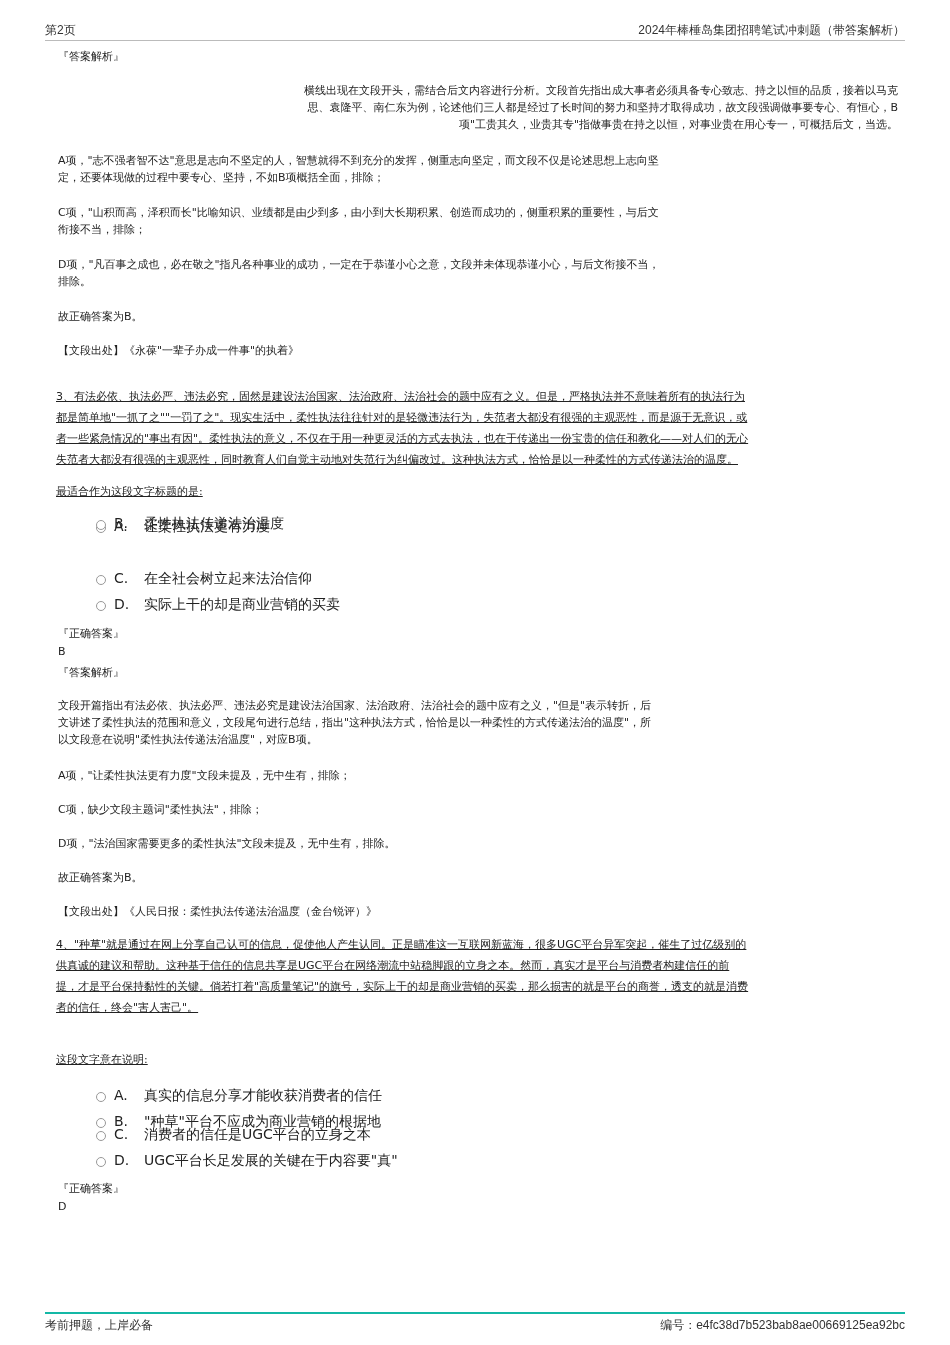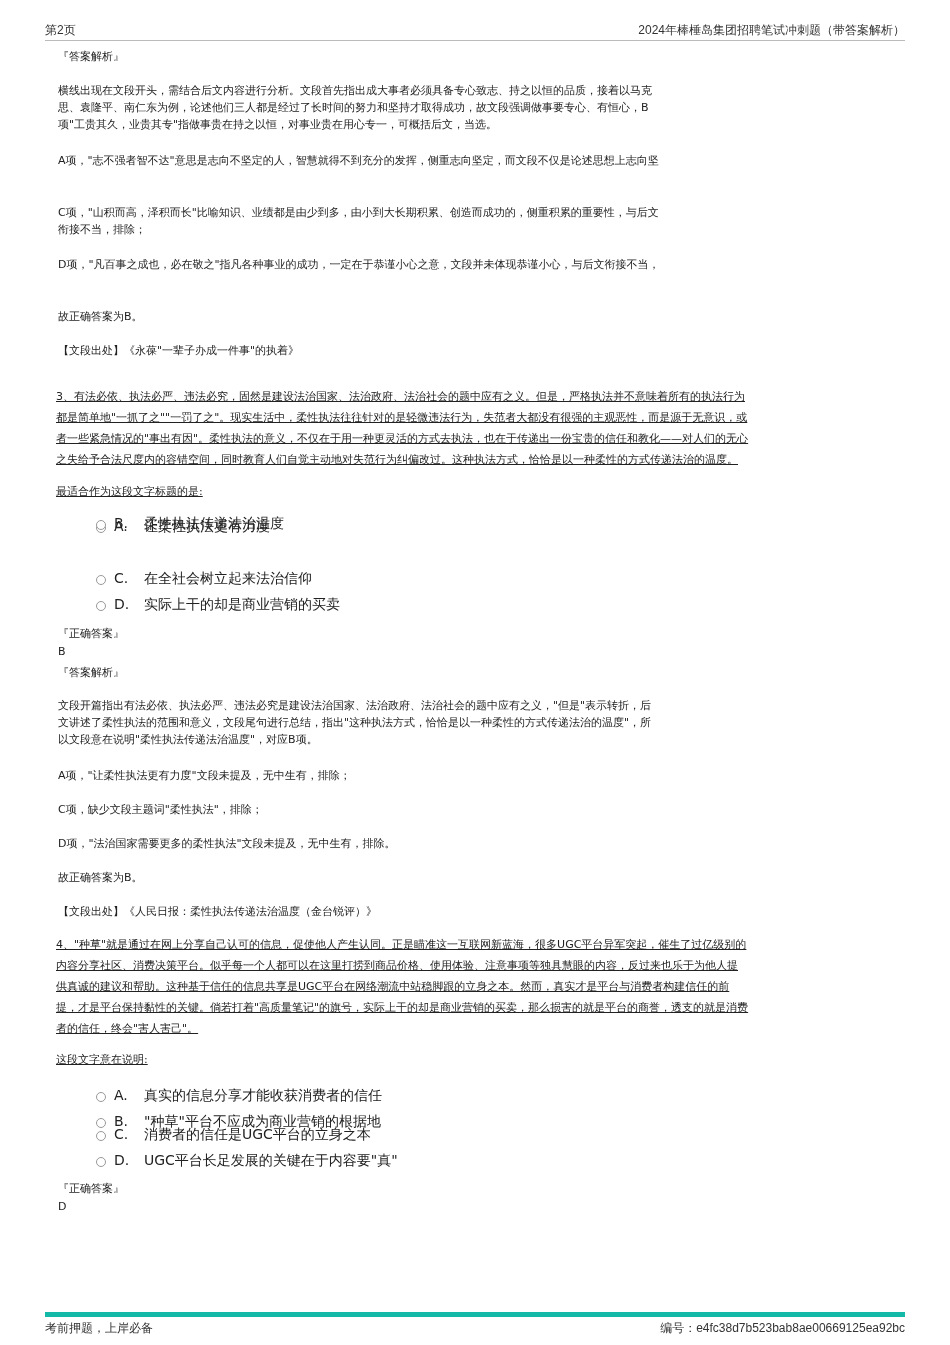--- a/index.html
+++ b/index.html
@@ -1,62 +1,64 @@
 <!DOCTYPE html>
 <html><head>
 <meta charset="utf-8">
 <style>
   html, body { margin: 0; padding: 0; background: #ffffff; }
   body { width: 950px; height: 1345px; position: relative; overflow: hidden; color: #222; font-family: "DejaVu Sans", sans-serif; }
   .hdr { position: absolute; left: 45px; right: 45px; top: 14px; height: 18px; border-bottom: 1px solid #bbb; font-size: 12px; color: #333; font-family: "Liberation Sans", "DejaVu Sans", sans-serif; margin-top: 8px; }
   .hdr .l { position: absolute; left: 0; top: 0; }
   .hdr .r { position: absolute; right: 0; top: 0; }
-  .ftr { position: absolute; left: 45px; right: 45px; top: 1312px; border-top: 5px solid #14b8a6; padding-top: 3px; font-size: 12px; color: #333; font-family: "Liberation Sans", "DejaVu Sans", sans-serif; }
+  .ftr { position: absolute; left: 45px; right: 45px; top: 1312px; border-top: 2px solid #14b8a6; padding-top: 3px; font-size: 12px; color: #333; font-family: "Liberation Sans", "DejaVu Sans", sans-serif; }
   .ftr .l { position: absolute; left: 0; top: 3px; }
   .ftr .r { position: absolute; right: 0; top: 3px; }
   .abs { position: absolute; }
   .t13 { font-size: 11px; line-height: 17px; }
   .t12 { font-size: 11px; line-height: 21px; text-decoration: underline; }
   .para { left: 58px; width: 840px; }
   .opt { position: absolute; left: 96px; font-size: 14px; height: 18px; line-height: 18px; white-space: nowrap; }
   .radio { display: inline-block; width: 8px; height: 8px; border: 1px solid #999; border-radius: 50%; margin-right: 8px; vertical-align: -2px; background: #fff; }
   .opt .k { display: inline-block; width: 30px; }
 </style>
 </head>
 <body>
 
 <div class="hdr">
   <span class="l">第2页</span>
   <span class="r">2024年棒棰岛集团招聘笔试冲刺题（带答案解析）</span>
 </div>
 
 <div class="abs t13" style="left:58px;top:48px;">『答案解析』</div>
-<div class="abs para t13" style="top:82px;">
+<div class="abs para t13" style="top:82px;text-align:right;">
   <div>横线出现在文段开头，需结合后文内容进行分析。文段首先指出成大事者必须具备专心致志、持之以恒的品质，接着以马克</div>
   <div>思、袁隆平、南仁东为例，论述他们三人都是经过了长时间的努力和坚持才取得成功，故文段强调做事要专心、有恒心，B</div>
   <div>项"工贵其久，业贵其专"指做事贵在持之以恒，对事业贵在用心专一，可概括后文，当选。</div>
 </div>
 <div class="abs para t13" style="top:152px;">
   <div>A项，"志不强者智不达"意思是志向不坚定的人，智慧就得不到充分的发挥，侧重志向坚定，而文段不仅是论述思想上志向坚</div>
+  <div>定，还要体现做的过程中要专心、坚持，不如B项概括全面，排除；</div>
 </div>
 <div class="abs para t13" style="top:204px;">
   <div>C项，"山积而高，泽积而长"比喻知识、业绩都是由少到多，由小到大长期积累、创造而成功的，侧重积累的重要性，与后文</div>
   <div>衔接不当，排除；</div>
 </div>
 <div class="abs para t13" style="top:256px;">
   <div>D项，"凡百事之成也，必在敬之"指凡各种事业的成功，一定在于恭谨小心之意，文段并未体现恭谨小心，与后文衔接不当，</div>
+  <div>排除。</div>
 </div>
 <div class="abs t13" style="left:58px;top:308px;">故正确答案为B。</div>
 <div class="abs t13" style="left:58px;top:342px;">【文段出处】《永葆"一辈子办成一件事"的执着》</div>
 
 <div class="abs para t12" style="top:386px;left:56px;width:850px;">
   <div>3、有法必依、执法必严、违法必究，固然是建设法治国家、法治政府、法治社会的题中应有之义。但是，严格执法并不意味着所有的执法行为</div>
   <div>都是简单地"一抓了之""一罚了之"。现实生活中，柔性执法往往针对的是轻微违法行为，失范者大都没有很强的主观恶性，而是源于无意识，或</div>
   <div>者一些紧急情况的"事出有因"。柔性执法的意义，不仅在于用一种更灵活的方式去执法，也在于传递出一份宝贵的信任和教化——对人们的无心</div>
-  <div>之失给予合法尺度内的容错空间，同时教育人们自觉主动地对失范行为纠偏改过。这种执法方式，恰恰是以一种柔性的方式传递法治的温度。</div>
+  <div>失范者大都没有很强的主观恶性，同时教育人们自觉主动地对失范行为纠偏改过。这种执法方式，恰恰是以一种柔性的方式传递法治的温度。</div>
 </div>
 <div class="abs t12" style="left:56px;top:481px;">最适合作为这段文字标题的是:</div>
 
 <div class="opt" style="top:517px;">
   <span class="radio"></span><span class="k">A.</span><span>让柔性执法更有力度</span>
 </div>
 <div class="opt" style="top:514px;">
   <span class="radio"></span><span class="k">B.</span><span>柔性执法传递法治温度</span>
 </div>
 <div class="opt" style="top:569px;">
@@ -76,21 +78,20 @@
   <div>以文段意在说明"柔性执法传递法治温度"，对应B项。</div>
 </div>
 <div class="abs t13" style="left:58px;top:767px;">A项，"让柔性执法更有力度"文段未提及，无中生有，排除；</div>
 <div class="abs t13" style="left:58px;top:801px;">C项，缺少文段主题词"柔性执法"，排除；</div>
 <div class="abs t13" style="left:58px;top:835px;">D项，"法治国家需要更多的柔性执法"文段未提及，无中生有，排除。</div>
 <div class="abs t13" style="left:58px;top:869px;">故正确答案为B。</div>
 <div class="abs t13" style="left:58px;top:903px;">【文段出处】《人民日报：柔性执法传递法治温度（金台锐评）》</div>
 
 <div class="abs para t12" style="top:934px;left:56px;width:850px;">
   <div>4、"种草"就是通过在网上分享自己认可的信息，促使他人产生认同。正是瞄准这一互联网新蓝海，很多UGC平台异军突起，催生了过亿级别的</div>
-  <div>内容分享社区、消费决策平台。似乎每一个人都可以在这里打捞到商品价格、使用体验、注意事项等独具慧眼的内容，反过来也乐于为他人提</div>
   <div>供真诚的建议和帮助。这种基于信任的信息共享是UGC平台在网络潮流中站稳脚跟的立身之本。然而，真实才是平台与消费者构建信任的前</div>
   <div>提，才是平台保持黏性的关键。倘若打着"高质量笔记"的旗号，实际上干的却是商业营销的买卖，那么损害的就是平台的商誉，透支的就是消费</div>
   <div>者的信任，终会"害人害己"。</div>
 </div>
 <div class="abs t12" style="left:56px;top:1049px;">这段文字意在说明:</div>
 
 <div class="opt" style="top:1086px;">
   <span class="radio"></span><span class="k">A.</span><span>真实的信息分享才能收获消费者的信任</span>
 </div>
 <div class="opt" style="top:1112px;">

